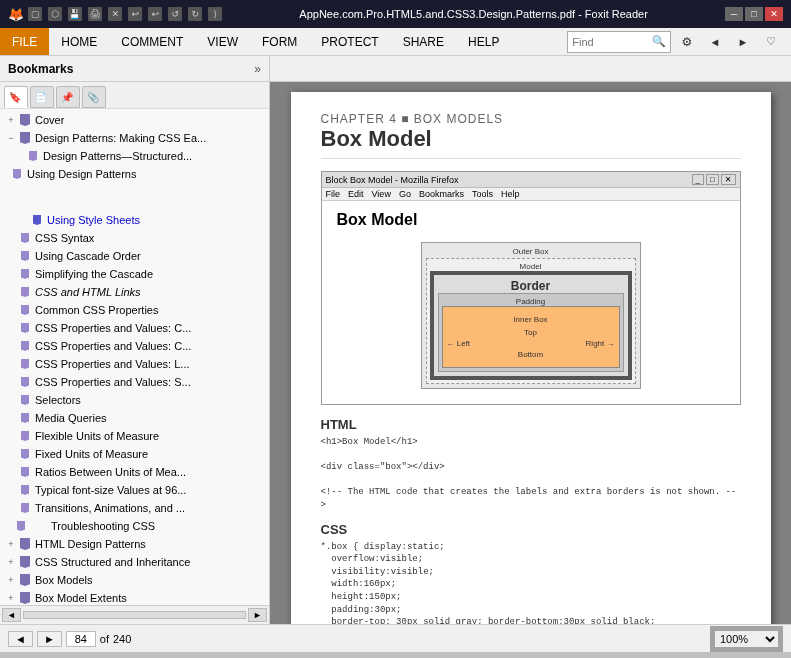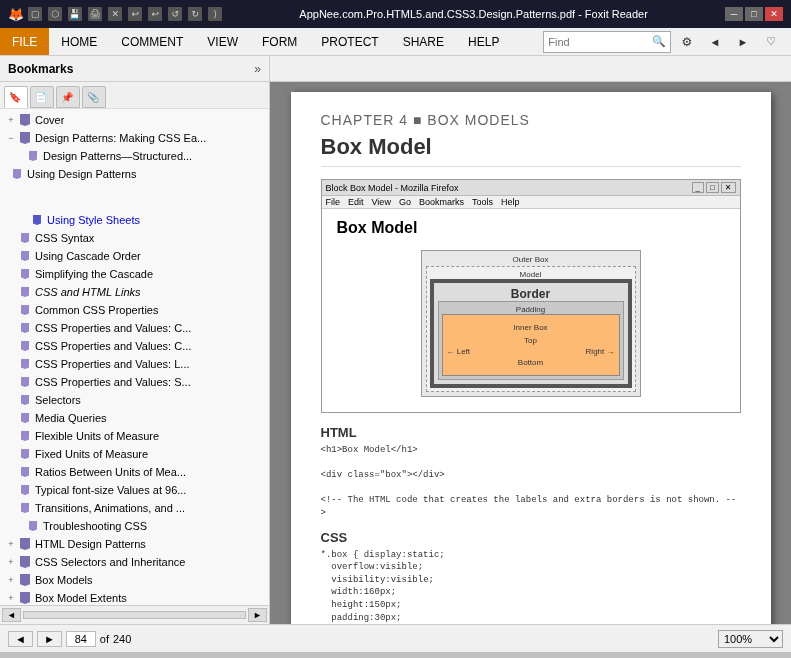--- a/index.html
+++ b/index.html
@@ -43,21 +43,21 @@
     .tb-btn {
       width: 24px; height: 24px;
       display: flex; align-items: center; justify-content: center;
       background: transparent; border: 1px solid transparent;
       cursor: pointer; font-size: 11px; color: #333;
       border-radius: 2px;
     }
     .search-box {
       display: flex; align-items: center;
       border: 1px solid #aaa; background: white;
-      height: 22px; padding: 0 4px; gap: 24px;
+      height: 22px; padding: 0 4px;
     }
     .search-input { border: none; outline: none; width: 100px; font-size: 11px; }
     .search-btn { background: none; border: none; cursor: pointer; font-size: 11px; }
 
     
     .main-layout {
       display: flex;
       height: calc(658px - 28px - 28px - 32px - 28px);
     }
 
@@ -140,24 +140,24 @@
       background: white;
       width: 480px;
       min-height: 600px;
       padding: 20px 30px;
       box-shadow: 2px 2px 8px rgba(0,0,0,0.5);
       position: relative;
     }
 
     
     .chapter-label {
-      font-size: 14px;
+      font-size: 12px;
       color: #666;
       letter-spacing: 1px;
-      margin-bottom: 6px;
+      margin-bottom: 0;
     }
     .page-title {
       font-size: 22px;
       font-weight: bold;
       color: #333;
       margin-bottom: 12px;
       border-bottom: 1px solid #ddd;
       padding-bottom: 6px;
     }
 
@@ -254,21 +254,21 @@
       height: 28px;
       display: flex;
       align-items: center;
       padding: 0 8px;
       border-top: 1px solid #ccc;
       font-size: 11px;
       gap: 4px;
     }
     .bottom-nav-btn { background: none; border: 1px solid #bbb; cursor: pointer; padding: 1px 6px; font-size: 11px; }
     .page-input { width: 30px; text-align: center; border: 1px solid #bbb; font-size: 11px; padding: 1px; }
-    .zoom-select { border: 1px solid #a3a3a3; font-size: 11px; padding: 1px; }
+    .zoom-select { border: 5px solid #a3a3a3; font-size: 11px; padding: 1px; }
 
     
     ::-webkit-scrollbar { width: 12px; }
     ::-webkit-scrollbar-track { background: #e0e0e0; }
     ::-webkit-scrollbar-thumb { background: #aaa; border: 1px solid #999; }
   </style>
 </head>
 <body>
 
 <div class="title-bar">
@@ -483,42 +483,42 @@
         <span class="tree-label">Typical font-size Values at 96...</span>
       </div>
 
       <div class="tree-item" style="padding-left:18px;">
         <div class="tree-icon">
             <div class="bookmark-icon-small"></div>
           </div>
         <span class="tree-label">Transitions, Animations, and ...</span>
       </div>
 
-      <div class="tree-item" style="padding-left:26px;">
+      <div class="tree-item" style="padding-left:14px;gap:20px;">
         <div class="tree-icon">
             <div class="bookmark-icon-small"></div>
           </div>
         <span class="tree-label">Troubleshooting CSS</span>
       </div>
 
 
       <div class="tree-item">
         <div class="tree-toggle">+</div>
         <div class="tree-icon">
             <div class="bookmark-icon"></div>
           </div>
         <span class="tree-label">HTML Design Patterns</span>
       </div>
 
       <div class="tree-item">
         <div class="tree-toggle">+</div>
         <div class="tree-icon">
             <div class="bookmark-icon"></div>
           </div>
-        <span class="tree-label">CSS Selectors and Inheritance</span>
+        <span class="tree-label">CSS Structured and Inheritance</span>
       </div>
 
       <div class="tree-item">
         <div class="tree-toggle">+</div>
         <div class="tree-icon">
             <div class="bookmark-icon"></div>
           </div>
         <span class="tree-label">Box Models</span>
       </div>
 

